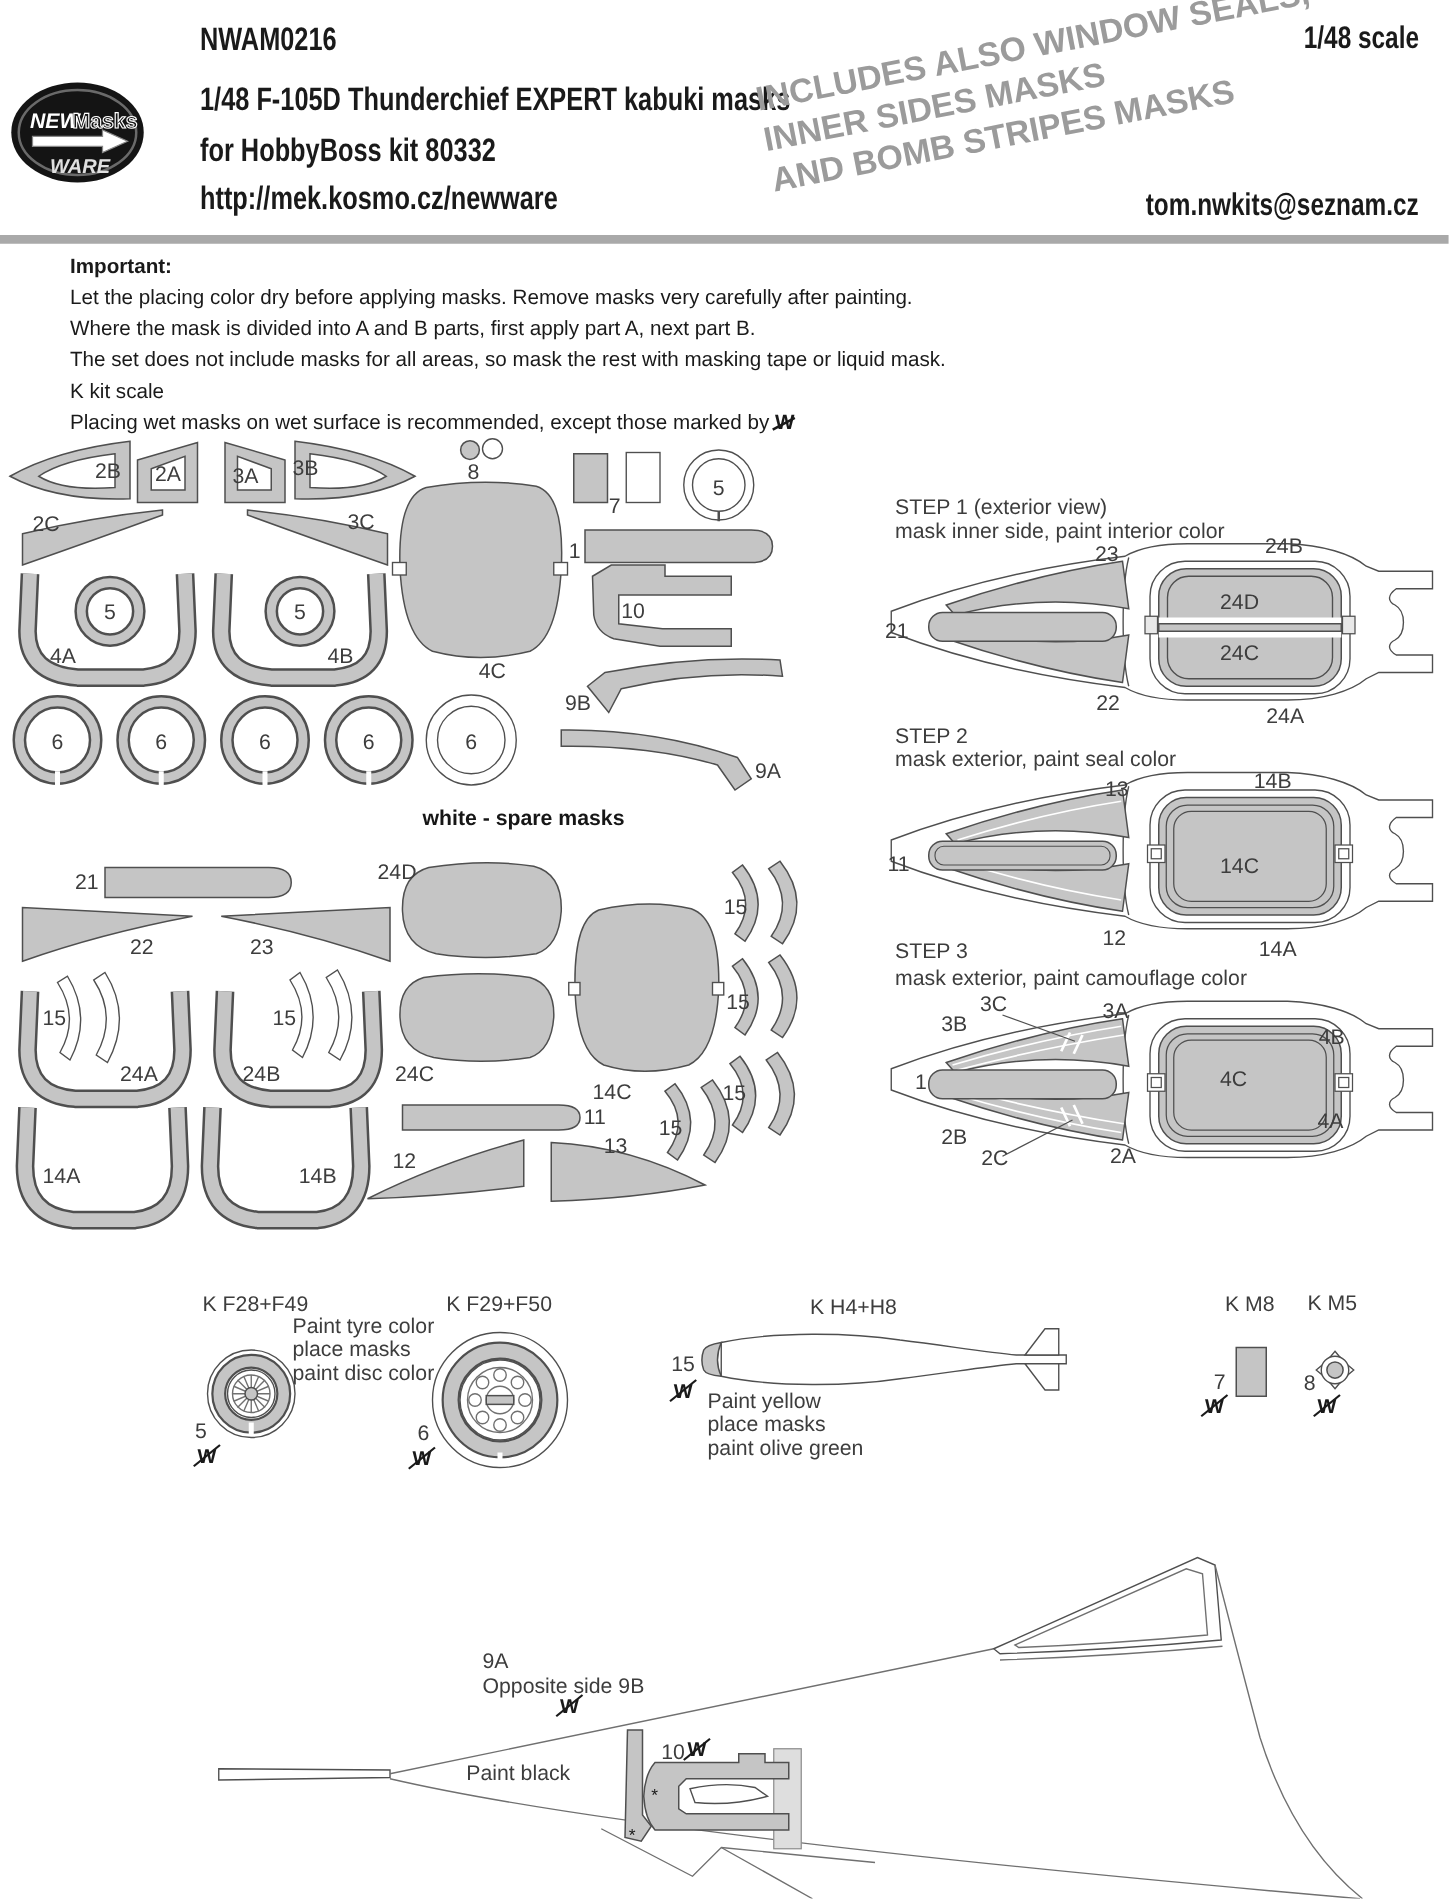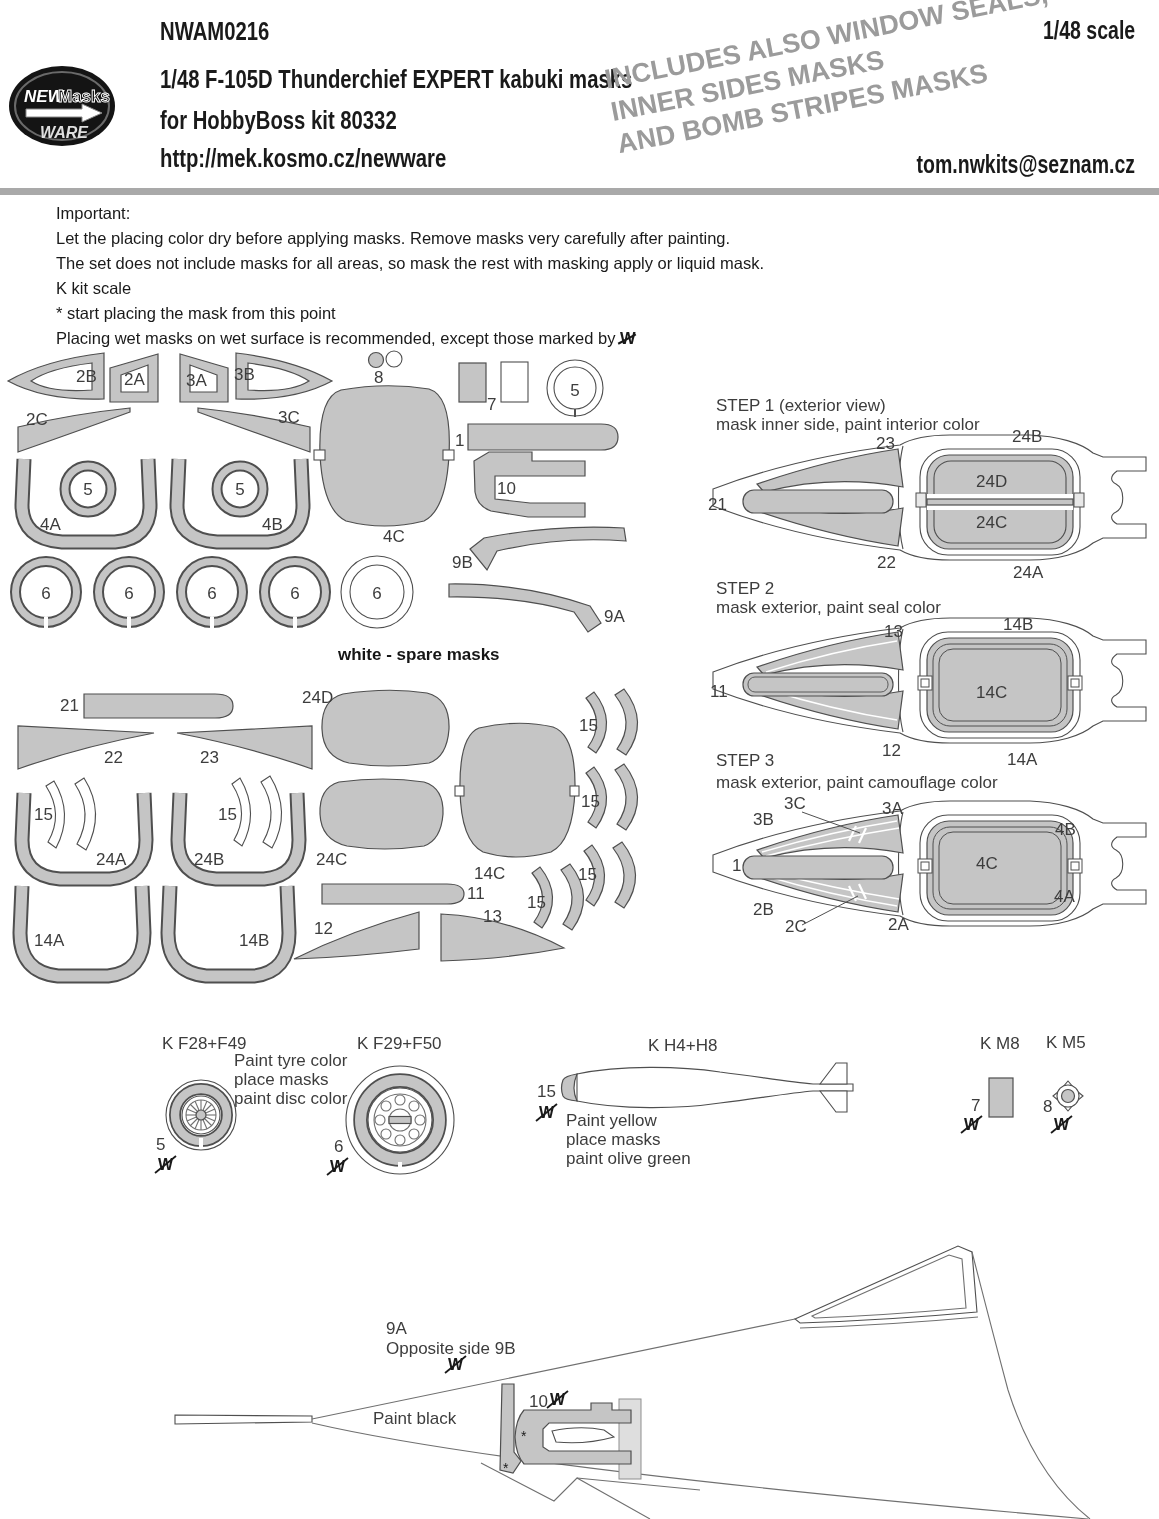--- a/index.html
+++ b/index.html
@@ -11,21 +11,21 @@
   #code{left:160px;top:16px;font-size:26px}
   #title{left:160px;top:64px;font-size:26px}
   #subtitle{left:160px;top:105px;font-size:26px}
   #url{left:160px;top:143px;font-size:26px}
   #scale{right:24px;top:16px;font-size:25px}
   #email{right:24px;top:150px;font-size:25px}
   #includes{left:602px;top:64px;color:#9b9b9b;font-weight:bold;font-size:27px;line-height:33px;
             transform:rotate(-11deg);transform-origin:0 0;white-space:nowrap}
   #rule{left:0;top:188px;width:1159px;height:7px;background:#a9a9a9}
   #important{left:56px;top:201px;font-size:16.5px;line-height:25px}
-  #important .hd{font-weight:normal}
+  #important .hd{font-weight:bold}
   .wm{position:relative;font-weight:bold;display:inline-block}
   .wm::after{content:"";position:absolute;left:-3px;top:48%;width:130%;
              border-top:2px solid #1a1a1a;transform:rotate(-28deg)}
   svg text{font-family:"Liberation Sans",sans-serif}
   .lbl{font-size:17px;fill:#3d3d3d}
   .mid{text-anchor:middle}
   .cap{font-weight:bold;fill:#161616;font-size:17px}
   .g{fill:#c5c5c5;stroke:#4f4f4f;stroke-width:1.2}
   .w{fill:#fff;stroke:#4f4f4f;stroke-width:1.1}
   .n{fill:none;stroke:#4f4f4f;stroke-width:1.1}
@@ -64,23 +64,23 @@
 <div class="abs" id="includes">
   <div>INCLUDES ALSO WINDOW SEALS,</div>
   <div>INNER SIDES MASKS</div>
   <div>AND BOMB STRIPES MASKS</div>
 </div>
 <div class="abs" id="rule"></div>
 
 <div class="abs" id="important">
   <div class="hd">Important:</div>
   <div>Let the placing color dry before applying masks. Remove masks very carefully after painting.</div>
-  <div>The set does not include masks for all areas, so mask the rest with masking apply or liquid mask.</div>
+  <div>Where the mask is divided into A and B parts, first apply part A, next part B.</div>
+  <div>The set does not include masks for all areas, so mask the rest with masking tape or liquid mask.</div>
   <div>K kit scale</div>
-  <div>*  start placing the mask from this point</div>
   <div><span>Placing wet masks on wet surface is recommended, except those marked by </span><span class="wm">W</span></div>
 </div>
 
 <svg class="abs" style="left:0;top:0" width="1159" height="1519" viewBox="0 0 1159 1519">
 <defs>
   <path id="canopyO" d="M713,489 C760,471 825,454 900,445 C912,438 930,435 950,435 L1030,435 C1058,436 1081,443 1093,453 L1103,457 L1146,457 L1146,471 L1117,471 C1110,476 1110,481 1116,484 C1125,489 1125,507 1116,512 C1110,515 1110,520 1117,524 L1146,524 L1146,538 L1103,538 L1093,543 C1081,553 1058,560 1030,560 L950,560 C930,560 912,557 900,550 C825,541 760,524 713,506 Z"></path>
   <path id="canopyS" d="M903,446 C897,470 897,525 903,549"></path>
 </defs>
 
 <g>

